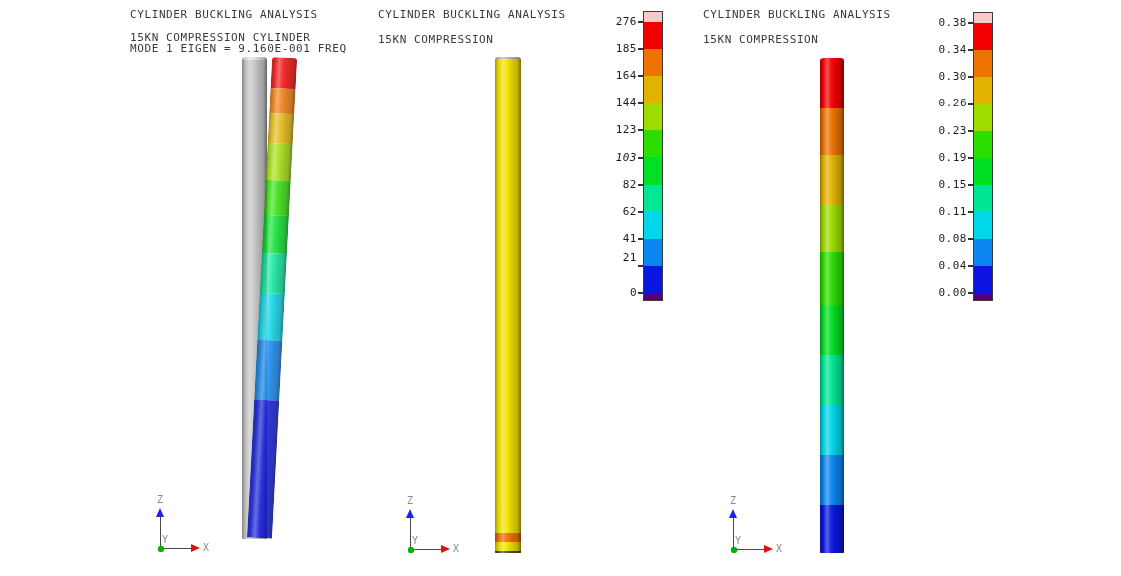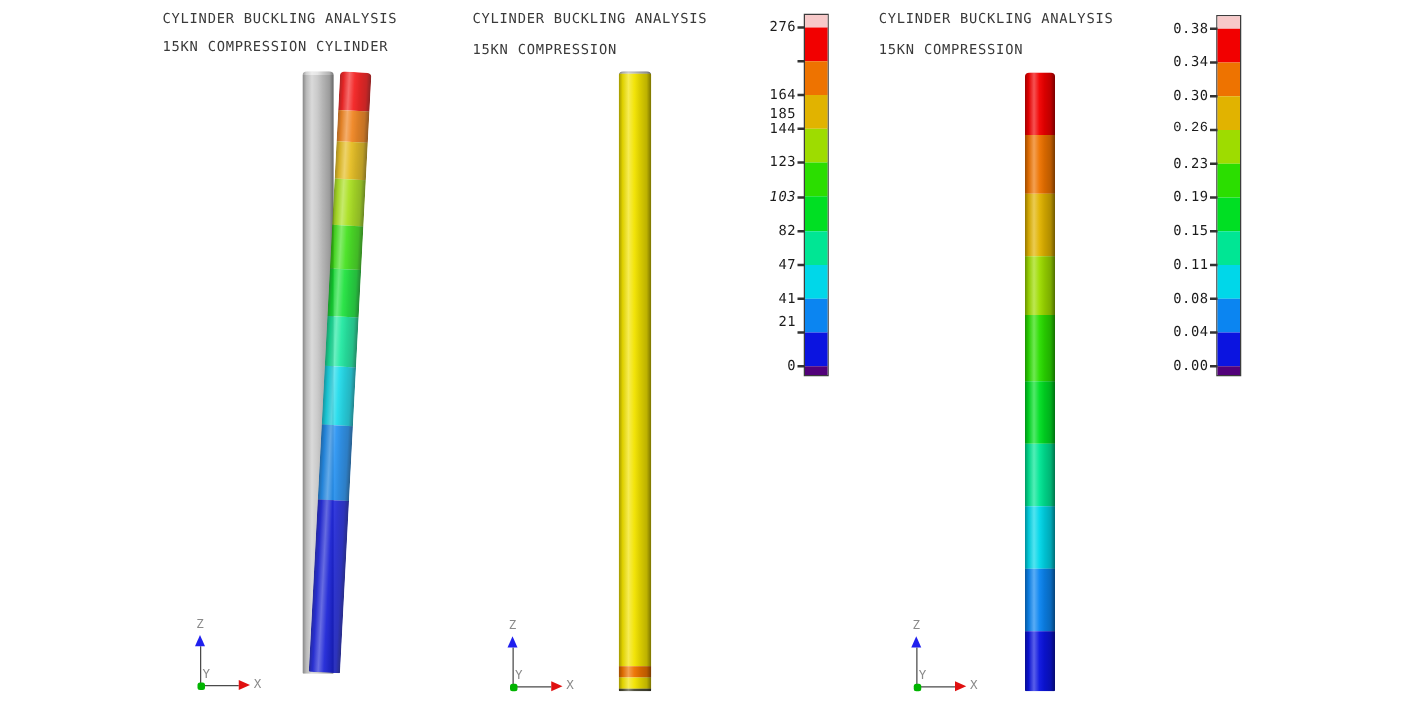--- a/index.html
+++ b/index.html
@@ -89,20 +89,21 @@
     color:var(--t-label,#8a8a8a);
   }
 </style>
 </head>
 <body>
 
 <div id="viewport">
 
   <div class="ttl" id="t0">CYLINDER BUCKLING ANALYSIS</div>
   <div class="sub" id="s0a">15KN COMPRESSION CYLINDER</div>
+  <div class="sub" id="s0b">MODE 1 EIGEN = 9.160E-001 FREQ</div>
   <div class="cyl" style="left: 242px; top: 57px; width: 25px; height: 482px; opacity: 1;">
       <div class="seg" style="height: 3px; background: rgb(228, 228, 228);"></div>
       <div class="seg" style="height: 479px; background: rgb(200, 200, 200);"></div>
       <div class="shade"></div>
     </div>
   <div class="cyl" style="left: 247px; top: 57px; width: 25px; height: 481px; opacity: 0.85; transform-origin: 50% 100%; transform: rotate(3deg);">
       <div class="seg" style="height: 31px; background: rgb(242, 0, 0);"></div>
       <div class="seg" style="height: 25px; background: rgb(238, 115, 0);"></div>
       <div class="seg" style="height: 30px; background: rgb(225, 179, 0);"></div>
       <div class="seg" style="height: 37px; background: rgb(158, 220, 0);"></div>
@@ -143,33 +144,33 @@
       <div class="seg" style="height: 27.1px; background: rgb(158, 220, 0);"></div>
       <div class="seg" style="height: 27.1px; background: rgb(43, 222, 0);"></div>
       <div class="seg" style="height: 27.1px; background: rgb(0, 223, 35);"></div>
       <div class="seg" style="height: 27.1px; background: rgb(0, 230, 148);"></div>
       <div class="seg" style="height: 27.1px; background: rgb(0, 215, 233);"></div>
       <div class="seg" style="height: 27.1px; background: rgb(11, 133, 241);"></div>
       <div class="seg" style="height: 27.1px; background: rgb(11, 20, 224);"></div>
       <div class="seg" style="height: 7px; background: rgb(82, 1, 122);"></div>
       <div class="cb-label" style="top: 3px;">276</div>
       <div class="cb-tick" style="top: 9px;"></div>
-      <div class="cb-label" style="top: 30.1px; margin-top: 42px;">185</div>
+      <div class="cb-label" style="top: 30.1px;">185</div>
       <div class="cb-tick" style="top: 36.1px;"></div>
       <div class="cb-label" style="top: 57.2px;">164</div>
       <div class="cb-tick" style="top: 63.2px;"></div>
       <div class="cb-label" style="top: 84.3px;">144</div>
       <div class="cb-tick" style="top: 90.3px;"></div>
       <div class="cb-label" style="top: 111.4px;">123</div>
       <div class="cb-tick" style="top: 117.4px;"></div>
       <div class="cb-label" style="top: 138.5px; font-style: italic;">103</div>
       <div class="cb-tick" style="top: 144.5px;"></div>
       <div class="cb-label" style="top: 165.6px;">82</div>
       <div class="cb-tick" style="top: 171.6px;"></div>
-      <div class="cb-label" style="top: 192.7px;">47</div>
+      <div class="cb-label" style="top: 192.7px;">62</div>
       <div class="cb-tick" style="top: 198.7px;"></div>
       <div class="cb-label" style="top: 219.8px;">41</div>
       <div class="cb-tick" style="top: 225.8px;"></div>
       <div class="cb-label" style="top: 239px;">21</div>
       <div class="cb-tick" style="top: 252.9px;"></div>
       <div class="cb-label" style="top: 274px;">0</div>
       <div class="cb-tick" style="top: 280px;"></div>
     </div>
   <div class="triad" style="left: 410px; top: 549px;">
       <div class="t-line" style="left: -0.5px; top: -31px; width: 1px; height: 31px;"></div>

